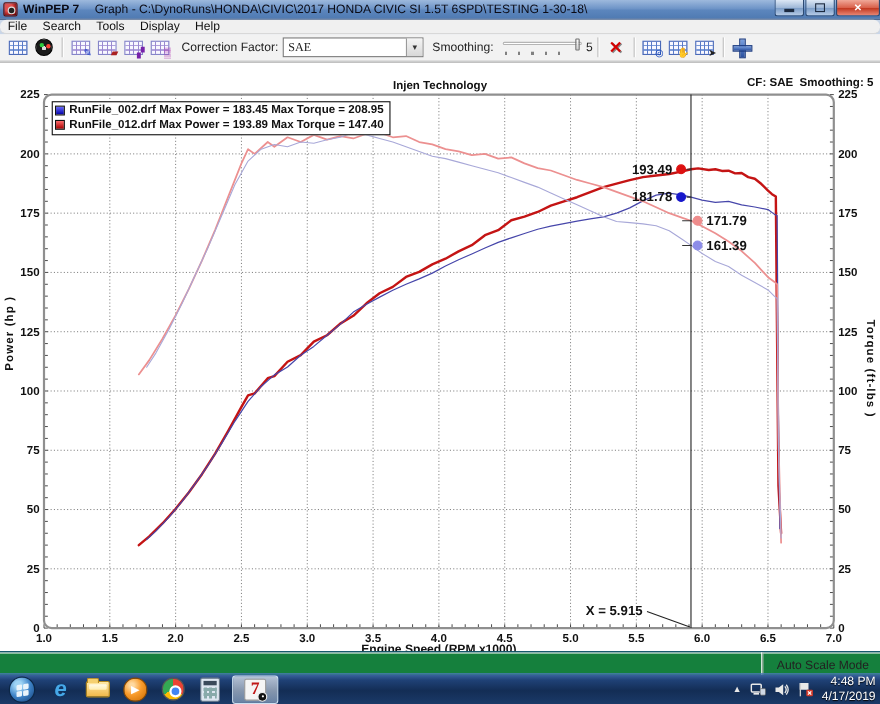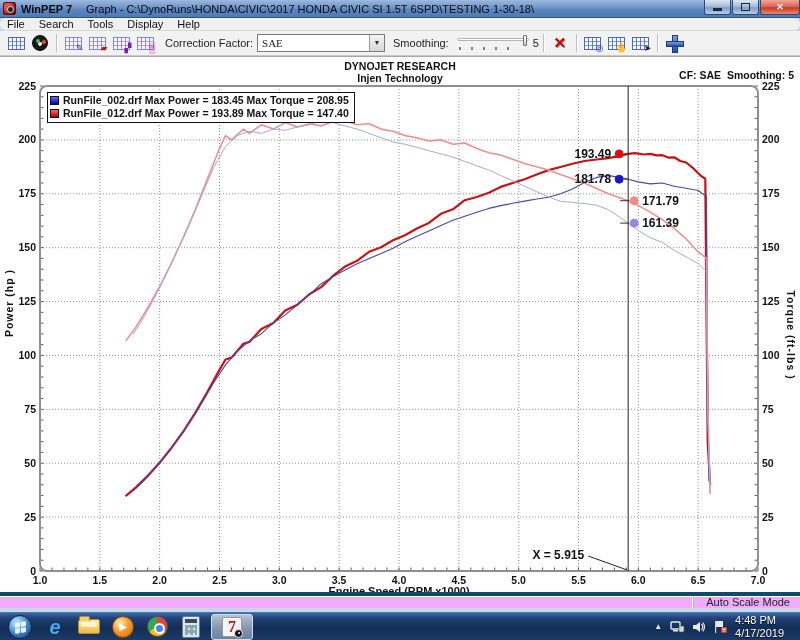--- a/index.html
+++ b/index.html
@@ -70,22 +70,22 @@
   .swatch { width:9px; height:9px; border:1px solid #111; margin-right:4px; }
   .swatch-blue { background:linear-gradient(#6a6aff,#0000a8); }
   .swatch-red { background:linear-gradient(#ff6a6a,#a80000); }
   .ylabel-left { position:absolute; left:3px; top:46%; transform:translateY(-50%) rotate(180deg);
     writing-mode:vertical-rl; font-size:10.5px; font-weight:bold; color:#111; letter-spacing:1px;}
   .ylabel-right { position:absolute; right:3px; top:52%; transform:translateY(-50%);
     writing-mode:vertical-rl; font-size:10.5px; font-weight:bold; color:#111; letter-spacing:1px;}
   .xlabel { position:absolute; left:40px; top:528px; width:718px; text-align:center; font-size:11px; font-weight:bold; color:#111; }
 
   
-  .statusbar { position:absolute; left:0; top:592px; width:800px; height:16px; background:#f0abfc;
-    border-top:4px solid #0c4a6e; box-shadow:inset 0 1px 0 #fff; display:flex; align-items:center; font-size:11px; color:#222;}
+  .statusbar { position:absolute; left:0; top:592px; width:800px; height:24px; background:#15803d;
+    border-top:1px solid #0c4a6e; box-shadow:inset 0 1px 0 #fff; display:flex; align-items:center; font-size:11px; color:#222;}
   .status-spacer { flex:1; }
   .status-cell { border-left:1px solid #bdbdbd; box-shadow:-1px 0 0 #fff; height:100%; display:flex; align-items:center; padding:0 10px 0 12px; }
 
   
   .taskbar { position:absolute; left:0; top:612px; width:800px; height:28px;
     background:linear-gradient(#3b66a0 0%, #1f4176 20%, #132d55 55%, #1b3a68 100%);
     border-top:1px solid #4a7ab5; display:flex; align-items:center; }
   .start-orb { width:24px; height:24px; border-radius:50%; margin:0 6px 0 8px;
     background:radial-gradient(circle at 35% 30%, #9fd4f5 0 15%, #3f84c8 50%, #123c74 100%);
     border:1px solid #0c2747; position:relative; }
@@ -111,21 +111,21 @@
     background:linear-gradient(rgba(255,255,255,.65),rgba(200,220,240,.45)); border:1px solid #cfe0f0;
     display:flex; align-items:center; justify-content:center; }
   .winpep-logo { position:relative; width:20px; height:20px; background:#f5f5f5; border:1px solid #999; border-radius:2px;
     display:flex; align-items:center; justify-content:center;}
   .winpep-logo .seven { color:#c01818; font-weight:bold; font-size:16px; line-height:16px; font-family:"Liberation Serif",serif;}
   .winpep-logo .wheel { position:absolute; right:-2px; bottom:-2px; width:9px; height:9px; border-radius:50%; background:#111; border:1px solid #eee;}
   .winpep-logo .wheel::after{content:"";position:absolute;left:2.5px;top:2.5px;width:2px;height:2px;border-radius:50%;background:#fff;}
   .tray { margin-left:auto; display:flex; align-items:center; color:#fff; }
   .tray-chevron { font-size:8px; color:#e8e8e8; margin-right:8px; }
   .tray-ico { margin-right:7px; display:flex; }
-  .clock { text-align:left; font-size:11px; line-height:13px; color:#fff; margin-right:16px; text-shadow:0 1px 1px #000;}
+  .clock { text-align:right; font-size:11px; line-height:13px; color:#fff; margin-right:4px; text-shadow:0 1px 1px #000;}
 </style>
 </head>
 <body>
 
 <div class="window">
 
   <div class="titlebar">
     <div class="app-icon"></div>
     <span class="title-app">WinPEP 7</span>
     <span>Graph - C:\DynoRuns\HONDA\CIVIC\2017 HONDA CIVIC SI 1.5T 6SPD\TESTING 1-30-18\</span>
@@ -210,21 +210,20 @@
           <span class="ico-ovl" style="color:#222">➤</span>
         </span>
       </div>
     <div class="tb-sep"></div>
     <div class="tb-btn">
         <span class="blue-cross"></span>
       </div>
   </div>
 
   <div class="chart-area">
-    <div class="chart-header-1">DYNOJET RESEARCH</div>
     <div class="chart-header-2">Injen Technology</div>
     <div class="chart-corner">CF: SAE&nbsp;&nbsp;Smoothing: 5</div>
 
     <svg id="plot" width="800" height="536" viewBox="0 0 800 536">
         <line x1="99.83333333333333" y1="29" x2="99.83333333333333" y2="514" stroke="#707070" stroke-width="0.8" stroke-dasharray="1,2"></line>
         <line x1="159.66666666666666" y1="29" x2="159.66666666666666" y2="514" stroke="#707070" stroke-width="0.8" stroke-dasharray="1,2"></line>
         <line x1="219.5" y1="29" x2="219.5" y2="514" stroke="#707070" stroke-width="0.8" stroke-dasharray="1,2"></line>
         <line x1="279.3333333333333" y1="29" x2="279.3333333333333" y2="514" stroke="#707070" stroke-width="0.8" stroke-dasharray="1,2"></line>
         <line x1="339.1666666666667" y1="29" x2="339.1666666666667" y2="514" stroke="#707070" stroke-width="0.8" stroke-dasharray="1,2"></line>
         <line x1="399" y1="29" x2="399" y2="514" stroke="#707070" stroke-width="0.8" stroke-dasharray="1,2"></line>

